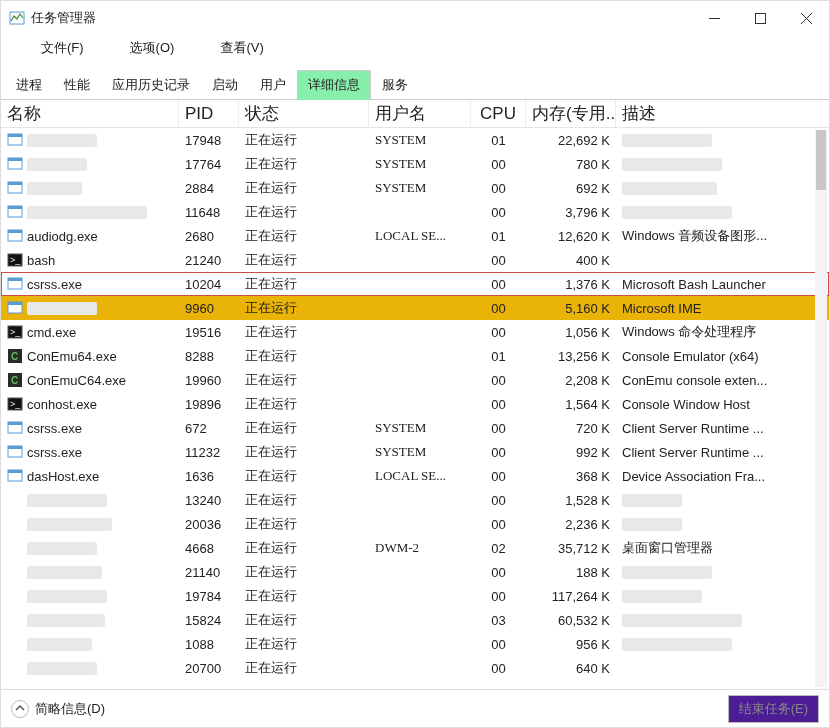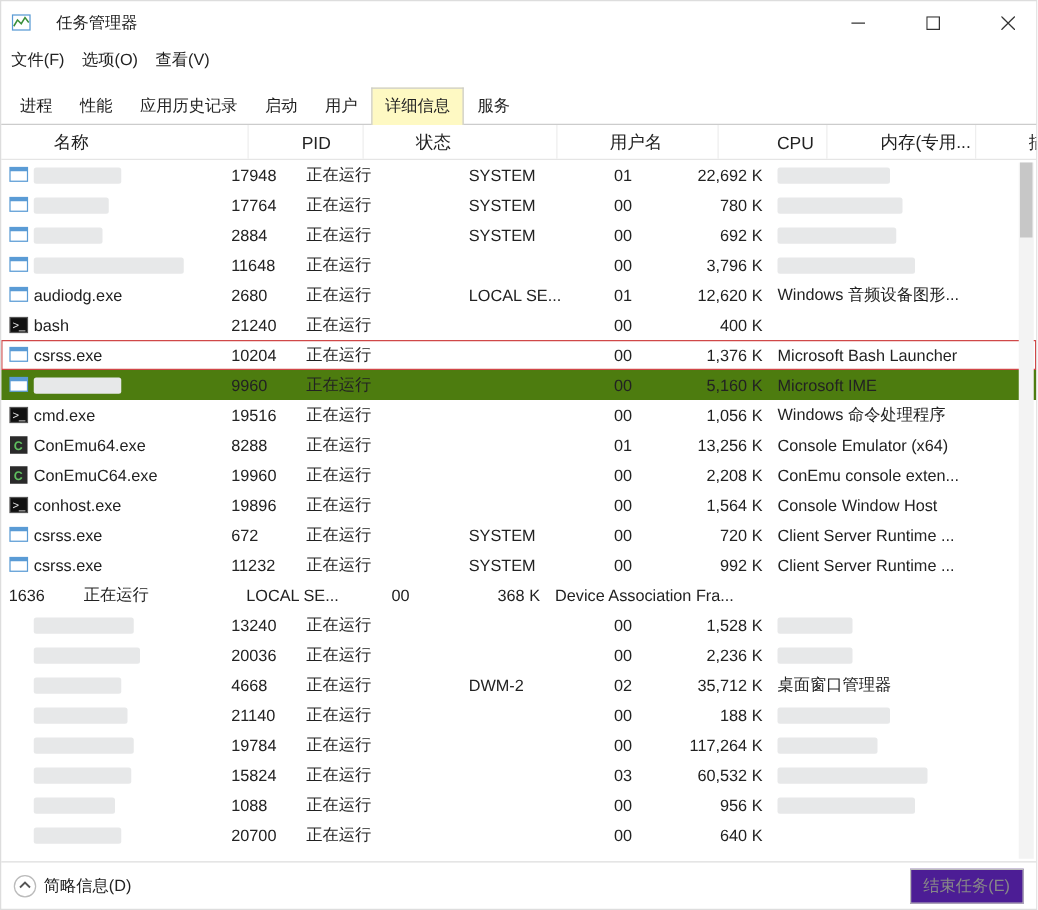--- a/index.html
+++ b/index.html
@@ -1,51 +1,51 @@
 <!DOCTYPE html>
 <html><head>
 <meta charset="utf-8">
 <style>
   * { box-sizing: border-box; margin: 0; padding: 0; }
   html, body { width: 830px; height: 728px; font-family: "Microsoft YaHei", "Segoe UI", Arial, sans-serif; font-size: 13px; color: #222; background: #fff; overflow: hidden; }
   .window { width: 830px; height: 728px; display: flex; flex-direction: column; border: 1px solid #ddd; }
 
   
-  .titlebar { display: flex; align-items: center; height: 34px; padding: 0 0 0 8px; gap: 14px; }
+  .titlebar { display: flex; align-items: center; height: 34px; padding: 0 0 0 8px; }
   .titlebar .app-icon { width: 16px; height: 16px; margin-right: 6px; }
   .titlebar .title { flex: 0 0 auto; font-size: 13px; }
   .titlebar .spacer { flex: 1; }
   .winbtn { width: 46px; height: 34px; display: flex; align-items: center; justify-content: center; cursor: default; }
   .winbtn svg { width: 11px; height: 11px; stroke: #333; stroke-width: 1; fill: none; }
 
   
   .menubar { display: flex; height: 26px; align-items: center; padding-left: 8px; gap: 14px; }
-  .menubar .menuitem { font-size: 13px; cursor: default; }
+  .menubar .menuitem { font-size: 13px; cursor: default; margin-left: 32px; }
 
   
   .tabs { display: flex; border-bottom: 1px solid #ccc; padding-left: 4px; padding-top: 8px; }
   .tab { padding: 5px 10px 6px; font-size: 13px; cursor: default; border: 1px solid transparent; border-bottom: none; position: relative; top: 1px; }
-  .tab.active { border-color: #ccc; background: #fef9c3; text-align: center; }
+  .tab.active { border-color: #ccc; background: #86efac; text-align: center; }
 
   
   .theader { display: flex; height: 28px; border-bottom: 1px solid #e5e5e5; }
-  .theader .th { display: flex; align-items: center; padding: 0 6px; border-right: 1px solid #eee; font-size: 14px; cursor: default; white-space: nowrap; overflow: hidden; margin-left: 36px; }
+  .theader .th { display: flex; align-items: center; padding: 0 6px; border-right: 1px solid #eee; font-size: 17px; cursor: default; white-space: nowrap; overflow: hidden; }
   .theader .th:last-child { border-right: none; }
 
   
   .tbody { flex: 1; overflow: hidden; position: relative; }
   .row { display: flex; height: 24px; align-items: center; }
-  .row.selected { background: #4d7c0f; }
+  .row.selected { background: #eab308; }
   .row.highlight { outline: 1px solid #d04848; outline-offset: -1px; }
   .cell { padding: 0 6px; white-space: nowrap; overflow: hidden; font-size: 13px; display: flex; align-items: center; height: 100%; }
   .cell.num { justify-content: flex-end; }
   .col-name { width: 178px; }
   .col-pid  { width: 60px; }
   .col-stat { width: 130px; }
-  .col-user { width: 102px; }
+  .col-user { width: 102px; font-family: Liberation Serif, serif; }
   .col-cpu  { width: 55px; justify-content: center; }
   .col-mem  { width: 90px; }
   .col-desc { flex: 1; }
 
   .proc-icon { width: 16px; height: 16px; margin-right: 4px; flex: 0 0 16px; }
   .proc-icon .bg  { fill:#fff; stroke:#5a9bd5; stroke-width:1; }
   .proc-icon.term rect { fill:#111; stroke:#555; }
   .proc-icon.term text { fill:#eee; font-size:9px; }
   .proc-icon.conemu .outer { fill:#2a2a2a; }
   .proc-icon.conemu .c { fill:#5fbf5f; font-weight:bold; font-size:10px; }
@@ -331,20 +331,27 @@
           <span>csrss.exe</span>
         </div>
         <div class="cell col-pid">11232</div>
         <div class="cell col-stat">正在运行</div>
         <div class="cell col-user">SYSTEM</div>
         <div class="cell col-cpu">00</div>
         <div class="cell col-mem num num">992 K</div>
         <div class="cell col-desc">Client Server Runtime ...</div>
       </div>
       <div class="row">
+        <div class="cell col-name">
+          <svg class="proc-icon" viewBox="0 0 16 16">
+            <rect class="bg" x="1" y="2" width="14" height="11"></rect>
+            <rect x="1" y="2" width="14" height="3" fill="#5a9bd5"></rect>
+          </svg>
+          <span>dasHost.exe</span>
+        </div>
         <div class="cell col-pid">1636</div>
         <div class="cell col-stat">正在运行</div>
         <div class="cell col-user">LOCAL SE...</div>
         <div class="cell col-cpu">00</div>
         <div class="cell col-mem num num">368 K</div>
         <div class="cell col-desc">Device Association Fra...</div>
       </div>
       <div class="row">
         <div class="cell col-name">
           <span class="proc-icon"></span>

